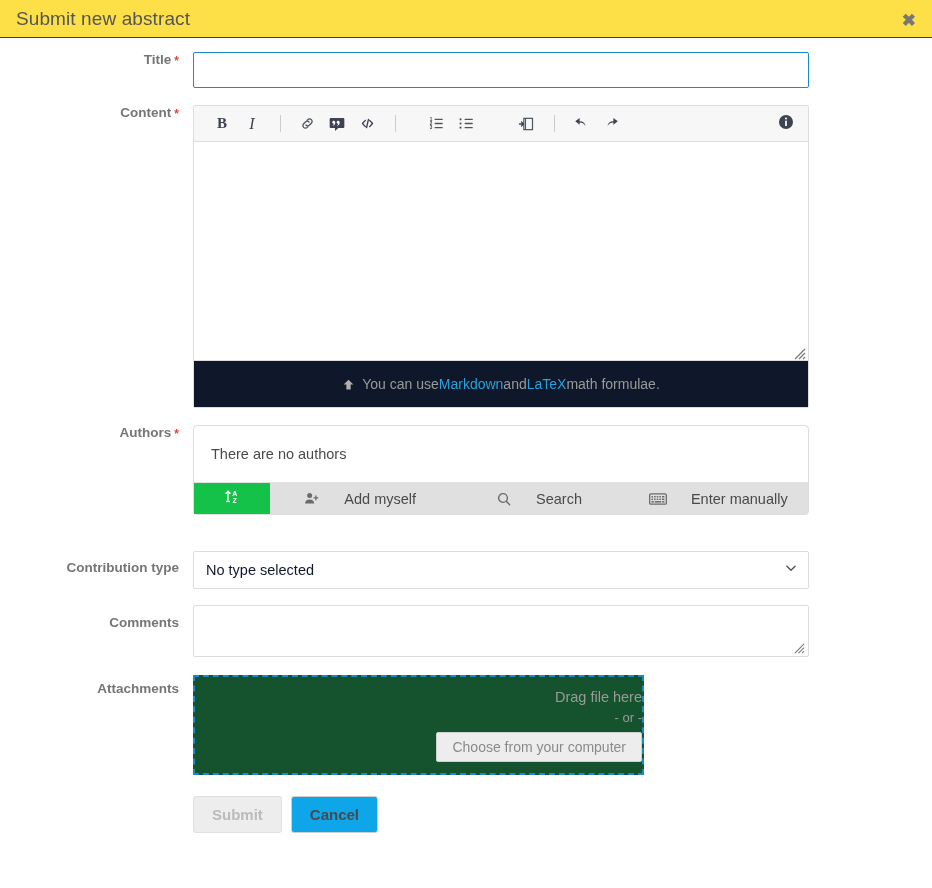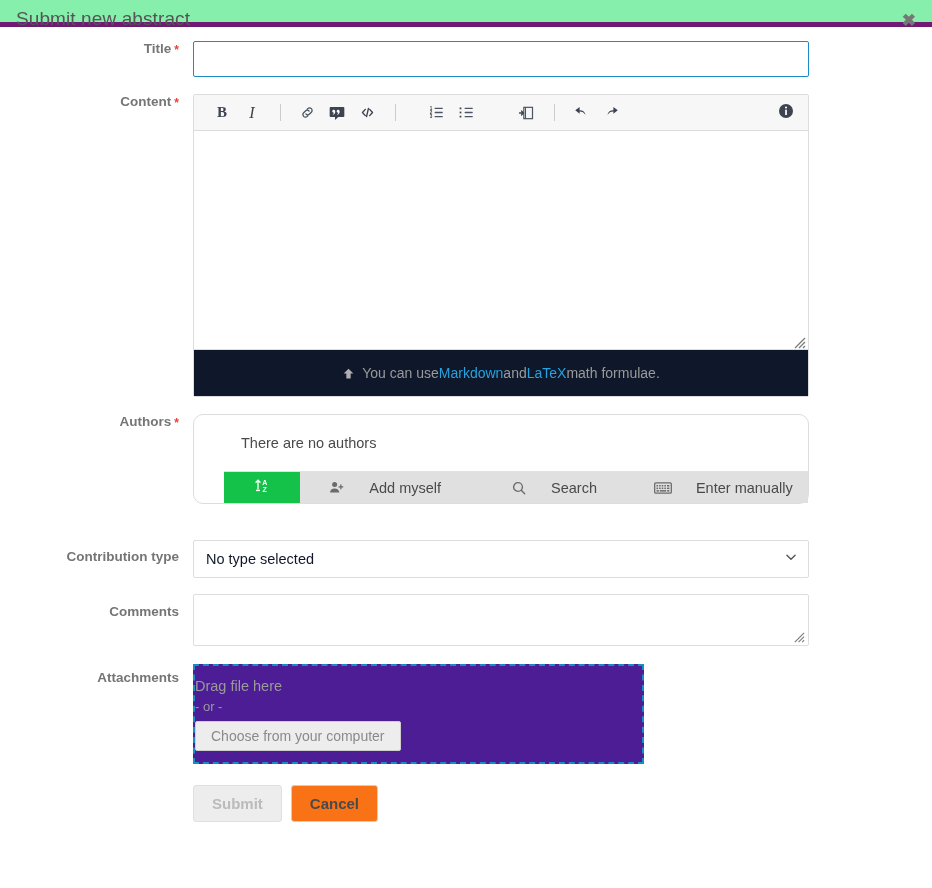--- a/index.html
+++ b/index.html
@@ -12,23 +12,23 @@
   body {
     width: 932px;
     height: 888px;
     overflow: hidden;
     color: #333333;
   }
 
   
   .modal-header {
     position: relative;
-    height: 27px;
-    border-bottom: 5px solid #701a75;
-    background: #86efac;
+    height: 38px;
+    border-bottom: 1px solid #701a75;
+    background: #fde047;
   }
   .modal-title {
     position: absolute;
     left: 16px;
     top: 8px;
     font-size: 19px;
     font-weight: 400;
     color: #555555;
     letter-spacing: 0.1px;
   }
@@ -169,23 +169,22 @@
   }
   .editor-footer a {
     color: #27a2dd;
     text-decoration: none;
     cursor: pointer;
   }
 
   
   .authors-box {
     border: 1px solid #dddddd;
-    border-radius: 10px;
+    border-radius: 4px;
     background: #fff;
-    padding-left: 30px;
   }
   .authors-empty {
     height: 56px;
     display: flex;
     align-items: center;
     padding-left: 17px;
     font-size: 14.5px;
     color: #4a4a4a;
   }
   .authors-actions {
@@ -260,24 +259,24 @@
     color: #333;
     display: block;
   }
   .comments-wrap { position: relative; width: 616px; }
 
   
   .dropzone {
     width: 451px;
     height: 100px;
     border: 2px dashed #1a8bc4;
-    background: #4c1d95;
+    background: #14532d;
     display: flex;
     flex-direction: column;
-    align-items: flex-start;
+    align-items: flex-end;
     justify-content: center;
     cursor: pointer;
   }
   .dz-title {
     font-size: 14.5px;
     color: #9a9a9a;
     margin-bottom: 5px;
   }
   .dz-or {
     font-size: 13px;
@@ -309,21 +308,21 @@
     padding: 9px 18px;
     cursor: pointer;
   }
   .btn-submit {
     background: #ededed;
     border: 1px solid #e0e0e0;
     color: #bbbbbb;
     cursor: default;
   }
   .btn-cancel {
-    background: #f97316;
+    background: #0ea5e9;
     border: 1px solid #cfcfcf;
     color: #4a4a4a;
   }
 </style>
 </head>
 <body>
 
 <div class="modal-header">
   <div class="modal-title">Submit new abstract</div>
   <button class="close-btn">✖</button>

